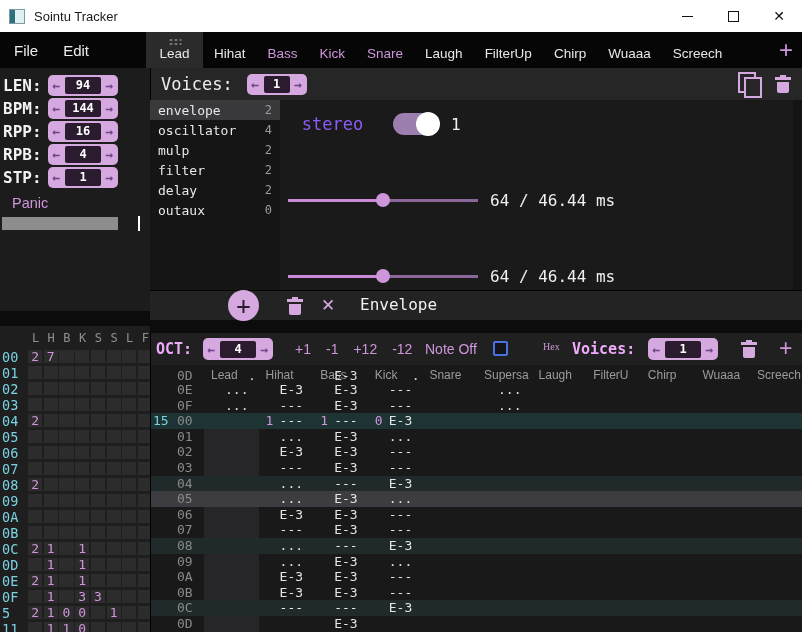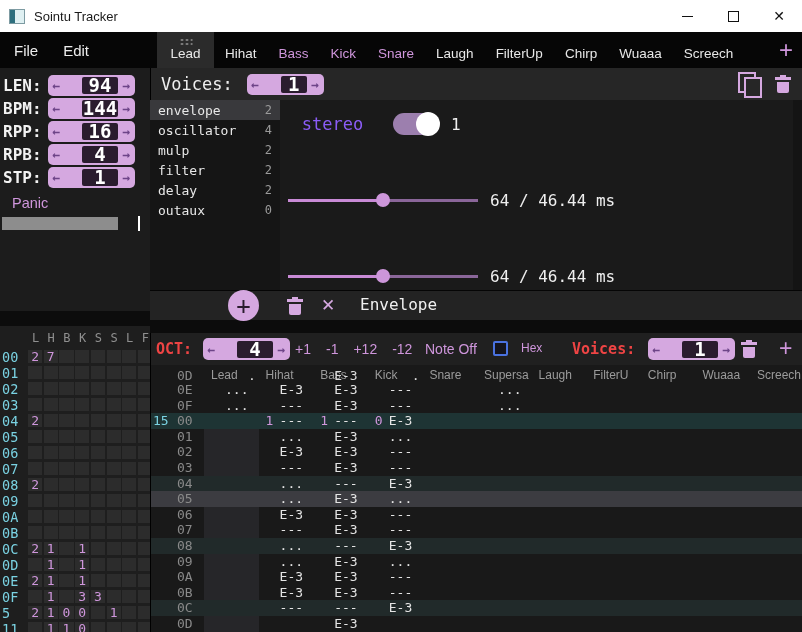--- a/index.html
+++ b/index.html
@@ -14,21 +14,21 @@
               background:linear-gradient(90deg,#2e6f7e 0 34%, #dff0f2 34%); }
   .title-text { margin-left:9px; font-size:13px; color:#1a1a1a; }
   .tb-controls { margin-left:auto; display:flex; height:100%; }
   .tb-btn { width:46px; height:100%; display:flex; align-items:center; justify-content:center; color:#111; }
   .min-glyph { width:11px; border-top:1.5px solid #111; }
   .max-glyph { width:11px; height:11px; border:1.5px solid #111; }
   .close-glyph { font-size:14px; line-height:1; }
 
   
   .headerrow { position:absolute; left:0; top:32px; width:802px; height:36px; background:#060606; display:flex; }
-  #menus { width:157px; display:flex; align-items:center; gap:25px; padding-left:14px;
+  #menus { width:146px; display:flex; align-items:center; gap:25px; padding-left:14px;
            color:#ededed; font-size:15px; flex-shrink:0; }
   #tabbar { position:relative; flex:1; overflow:hidden; }
   #tab-strip-inner { display:flex; align-items:stretch; height:100%; padding-right:34px; overflow:hidden; }
   .tab { display:flex; align-items:flex-end; justify-content:center; padding:0 11px 7px;
          font-size:13.5px; color:#e8e8e8; position:relative; white-space:nowrap; }
   .tab.pink { color:var(--accent-pink,#cf96dc); }
   .tab.selected { background:#2b2b2b; min-width:57px; }
   .drag-dots { position:absolute; top:6px; left:50%; transform:translateX(-50%); width:13px; height:7px;
                background-image:radial-gradient(circle,#999 1px, transparent 1.2px); background-size:5px 4px; }
   .add-tab { position:absolute; right:9px; top:0; height:100%; display:flex; align-items:center;
@@ -36,22 +36,22 @@
 
   
   #songpanel { position:absolute; left:0; top:68px; width:150px; height:243px; background:#1c1c1c; }
   .sp-row { position:absolute; left:0; height:22px; display:flex; align-items:center; }
   .sp-label { font-family:"DejaVu Sans Mono",monospace; font-weight:bold; font-size:16px;
               color:#f2f2f2; margin-left:3px; width:45px; }
   .stepper { display:flex; align-items:center; background:var(--pill-pink,#d5a8e0); border-radius:5px; height:21px; }
   .st-arrow { width:17px; text-align:center; color:var(--pill-arrow,#6d4488); font-size:13px; font-weight:bold;
               font-family:"DejaVu Sans Mono",monospace; }
   .st-value { background:var(--pill-center,#2a1c2e); color:#fff; font-family:"DejaVu Sans Mono",monospace;
-              font-weight:bold; font-size:19px; height:17px; min-width:36px; border-radius:2px;
-              display:flex; align-items:center; justify-content:center;margin-left:17px; }
+              font-weight:bold; font-size:12px; height:17px; min-width:36px; border-radius:2px;
+              display:flex; align-items:center; justify-content:center; }
   .stepper.small { height:22px; } .stepper.small .st-value { min-width:36px; }
   .stepper.tiny .st-value { min-width:26px; }
   .panic { position:absolute; left:12px; top:127px; color:var(--accent-pink,#cf96dc); font-size:14.5px; }
   .progress { position:absolute; left:2px; top:149px; width:116px; height:13px; background:#8d8d8d; }
   .progress-cursor { position:absolute; left:138px; top:148px; width:2px; height:15px; background:#fff; }
 
   
   #orderpanel { position:absolute; left:0; top:326px; width:150px; height:306px; background:#1e1e1e; overflow:hidden; }
   .ol-letter { position:absolute; top:5px; width:15px; text-align:center; color:#8f8f8f; font-size:12px;
                font-family:"DejaVu Sans Mono",monospace; }
@@ -106,30 +106,30 @@
                  display:flex; align-items:center; justify-content:center; font-family:"DejaVu Sans Mono",monospace; }
   .ub-trash { position:absolute; left:137px; top:6px; }
   .ub-x { position:absolute; left:171px; top:4px; color:var(--pill-pink,#d5a8e0); font-size:17px; }
   .ub-name { position:absolute; left:210px; top:4px; font-family:"DejaVu Sans Mono",monospace; font-size:16px; color:#f0f0f0; }
   .scroll-strip { position:absolute; left:793px; top:100px; width:9px; height:220px; background:#141414; }
 
   
   #pattern-toolbar { position:absolute; left:150px; top:333px; width:652px; height:32px; background:#202020;
                      border-left:1px solid #000; }
   .pt-oct-label, .pt-voices-label { position:absolute; top:7px; font-family:"DejaVu Sans Mono",monospace;
-                     font-weight:bold; font-size:15px; color:#ef4444; }
+                     font-weight:bold; font-size:15px; color:#f0abfc; }
   .pt-oct-label { left:5px; } .pt-voices-label { left:421px; }
   #pt-oct-slot { position:absolute; left:52px; top:5px; }
   #pt-voices-slot { position:absolute; left:497px; top:5px; }
   #pt-transpose { position:absolute; left:144px; top:8px; display:flex; gap:15px; }
   .pt-btn { color:var(--accent-pink,#cf96dc); font-size:14px; }
   .pt-noteoff { position:absolute; left:274px; top:8px; color:var(--accent-pink,#cf96dc); font-size:14px; }
   .checkbox { position:absolute; left:342px; top:8px; width:15px; height:15px;
               border:2px solid var(--checkbox-border,#4a72e0); border-radius:2px; background:#14141d; }
-  .pt-hex { position:absolute; left:370px; top:8px; color:var(--accent-pink,#cf96dc); font-size:12px; }
+  .pt-hex { position:absolute; left:392px; top:8px; color:var(--accent-pink,#cf96dc); font-size:10px;font-family:Liberation Serif, serif; }
   .pt-trash { position:absolute; left:590px; top:7px; }
   .pt-add { position:absolute; left:628px; top:2px; color:var(--accent-pink,#cf96dc); font-size:23px; }
 
   
   #editor { position:absolute; left:150px; top:365px; width:652px; height:267px; background:#191919;
             overflow:hidden; border-left:1px solid #000; }
   .lead-strip { position:absolute; left:53px; top:48px; width:55px; bottom:0; background:#262629; }
   #pe-header { position:absolute; left:0; top:3px; width:652px; height:14px; }
   .pe-hnum { position:absolute; left:26px; width:24px; color:#8a8a8a;
              font-family:"DejaVu Sans Mono",monospace; font-size:13px; }

